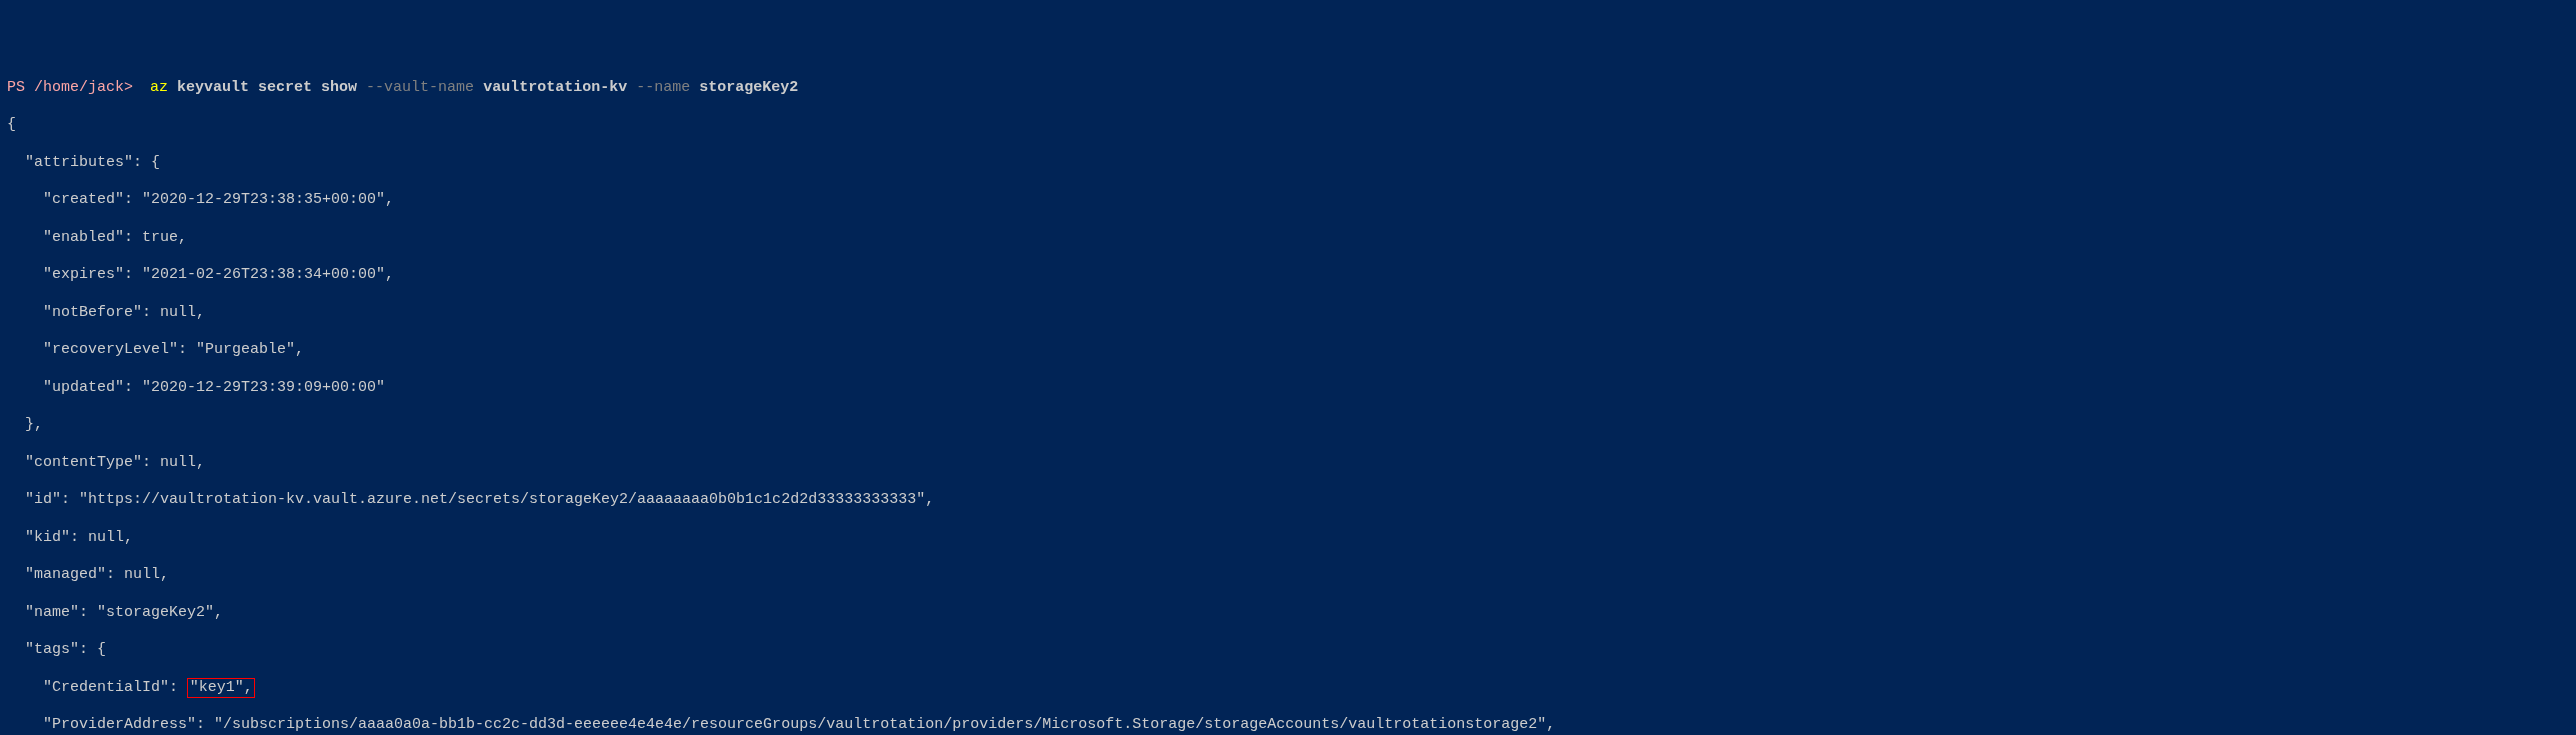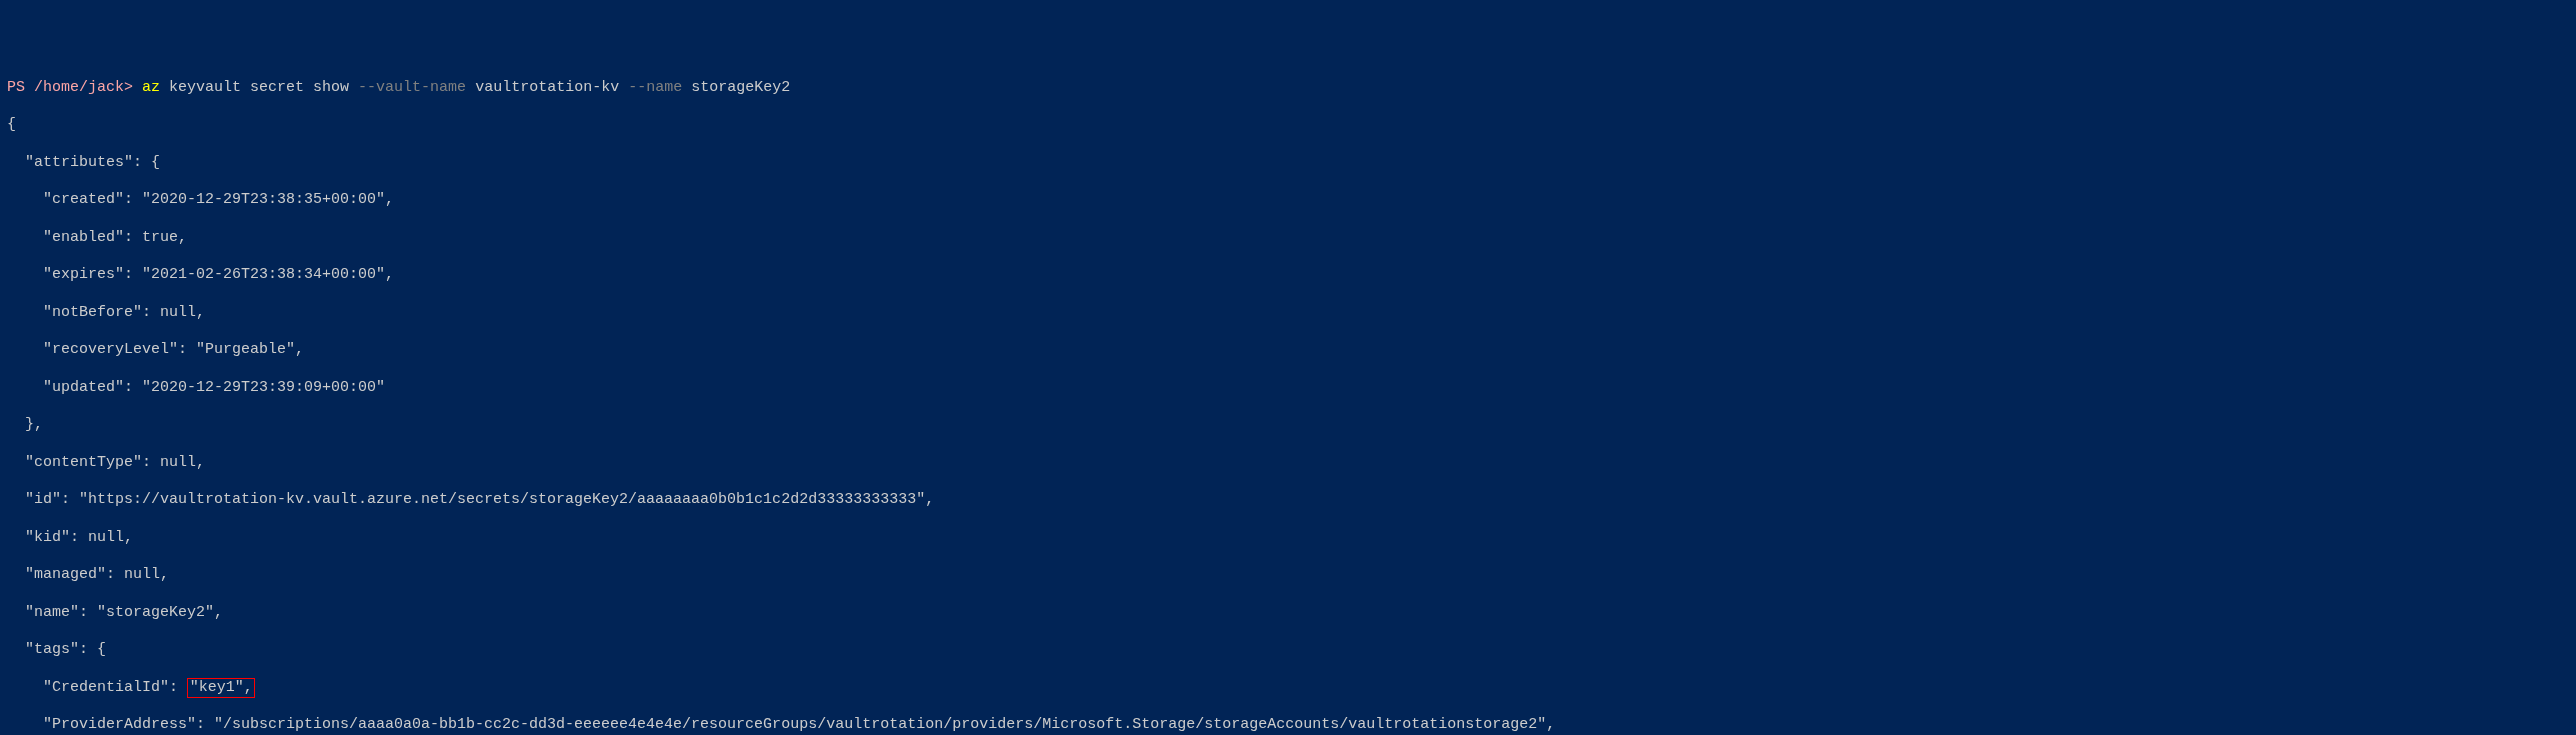--- a/index.html
+++ b/index.html
@@ -16,26 +16,28 @@
       padding: 3.5px 7px;
       white-space: pre;
       width: 2576px;
       min-height: 735px;
     }
     .prompt-prefix {
       color: #fca5a5;
     }
     .cmd-yellow {
       color: #ffff00;
+      margin-left: 8px;
     }
     .cmd-gray {
       color: #808080;
     }
     .cmd-white {
       color: #cccccc;
+      font-weight: bold;
     }
     .output {
       color: #cccccc;
     }
     .red-box {
       border: 1.7px solid #ff0000;
       display: inline-block;
       padding: 0 1.7px;
       margin: -1.7px 0;
     }

